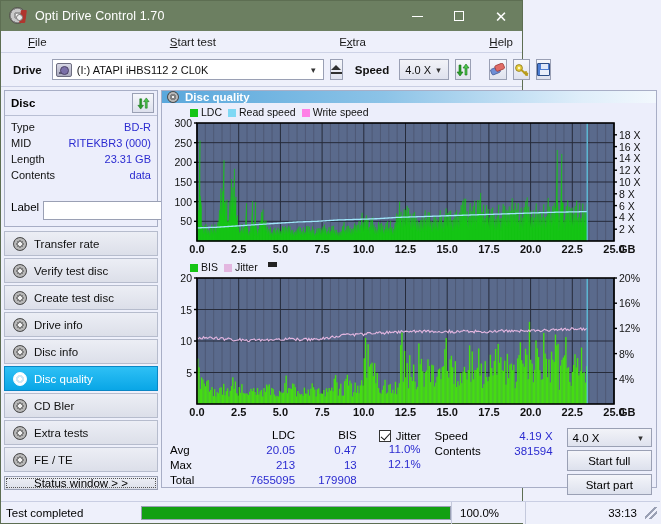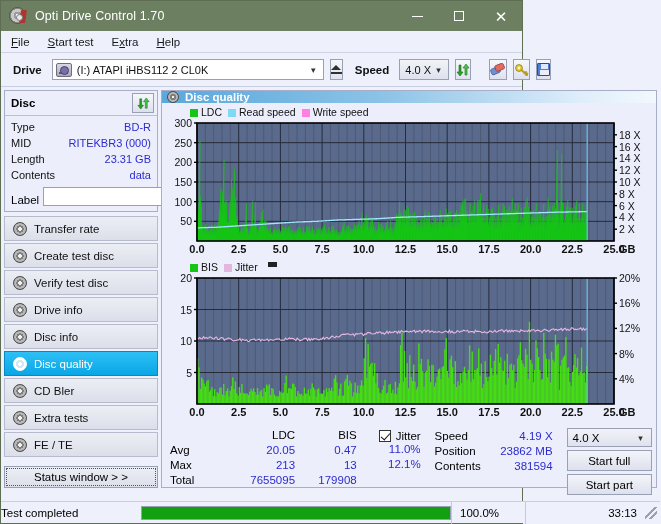--- a/index.html
+++ b/index.html
@@ -52,22 +52,23 @@
     width: 42px; height: 30px; display:flex; align-items:center; justify-content:center;
     color:#ffffff; font-size: 13px; line-height:1;
   }
   .glyph-min { display:block; width:11px; height:1px; background:#fff; }
   .glyph-max { display:block; width:10px; height:10px; border:1px solid #fff; }
   .glyph-close { font-size:15px; font-weight:300; line-height:1; }
 
   
   .menubar {
     height: 22px; background: #eef0fb;
-    display: flex; align-items: center; padding-left: 1px;
+    display: flex; align-items: center; padding-left: 18px;
     border-bottom: 1px solid #cdd2e6;
+    justify-content: space-between;
   }
   .menuitem {
     padding: 3px 9px; font-size: 11.5px; color: #1a1a1a;
   }
   .menuitem u { text-decoration: underline; }
 
   
   .toolbar {
     height: 34px; background:#eef0fb; display:flex; align-items:center;
     padding: 0 6px; gap: 6px;
@@ -131,21 +132,21 @@
   .mini-btn {
     width:22px;height:20px;border:1px solid #9aa0b4;
     background:linear-gradient(#f6f7fb,#dde0ed);
     display:flex;align-items:center;justify-content:center;
   }
   .disc-sep { height:1px; background:#b9bfd4; }
   .disc-rows { padding: 3px 6px 5px 6px; }
   .drow { display:flex; justify-content:space-between; font-size:11px; line-height:16px; }
   .drow .k { color:#111; }
   .drow .v { color:#2b2bd0; }
-  .label-row { display:flex; align-items:flex-end; gap:4px; margin-top:3px; }
+  .label-row { display:flex; align-items:flex-start; gap:4px; margin-top:18px; }
   .label-row .k { font-size:11.5px; width:36px; }
   .label-input { flex:1 1 auto; height:19px; background:#fff; border:1px solid #9aa0b4; }
   .cd-btn {
     width:22px;height:20px;border:1px solid #9aa0b4;
     background:linear-gradient(#f6f7fb,#dde0ed); display:flex;align-items:center;justify-content:center;
   }
   .cd-glyph {
     width:13px;height:13px;border-radius:50%;
     background: radial-gradient(circle,#fdf6b8 0 22%,#cfc24b 23% 55%,#e8dd86 56% 100%);
     border:1px solid #8a8030;
@@ -228,21 +229,21 @@
     height:21px; border:1px solid #9aa0b4; background:linear-gradient(#f4f5fa,#dde1ed);
     display:flex; align-items:center; justify-content:center; font-size:11.5px;
   }
 
   
   .statusbar {
     position:absolute; left:0; bottom:0; width:659px; height:22px;
     background:#eef0fb; border-top:1px solid #c9cee3;
     display:flex; align-items:center; font-size:11.5px;
   }
-  .sb-text { width:140px; }
+  .sb-text { width:140px; padding-left:5px; }
   .sb-progress {
     width:310px; height:14px; border:1px solid #9aa0b4; background:#fff; position:relative;
   }
   .sb-fill { height:100%; background:#12a012; }
   .sb-cell {
     border-left:1px solid #c4c9dc; height:22px; display:flex; align-items:center; padding:0 8px;
   }
   .sb-pct { width:74px; }
   .sb-time { flex:1 1 auto; justify-content:flex-end; }
   .grip { width:12px;height:12px; margin-right:3px;
@@ -368,25 +369,25 @@
         </div>
       </div>
 
       <div class="navlist">
         <div class="navitem">
           <span class="nav-icon"></span>
           <span>Transfer rate</span>
         </div>
         <div class="navitem">
           <span class="nav-icon"></span>
-          <span>Create test disc</span>
+          <span>Verify test disc</span>
         </div>
         <div class="navitem">
           <span class="nav-icon"></span>
-          <span>Verify test disc</span>
+          <span>Create test disc</span>
         </div>
         <div class="navitem">
           <span class="nav-icon"></span>
           <span>Drive info</span>
         </div>
         <div class="navitem">
           <span class="nav-icon"></span>
           <span>Disc info</span>
         </div>
         <div class="navitem active">
@@ -972,24 +973,20 @@
           <div class="jit-val">11.0%</div>
           <div class="jit-val">12.1%</div>
         </div>
 
         <div class="sp-col">
           <div class="sp-row">
             <span class="sp-k">Speed</span>
             <span class="sp-v">4.19 X</span>
           </div>
           <div class="sp-row">
-            <span class="sp-k">Position</span>
-            <span class="sp-v">23862 MB</span>
-          </div>
-          <div class="sp-row">
             <span class="sp-k">Contents</span>
             <span class="sp-v">381594</span>
           </div>
         </div>
 
         <div class="btn-col">
           <div class="sel-speed">
             <span>4.0 X</span>
             <span class="combo-arrow">▾</span>
           </div>

